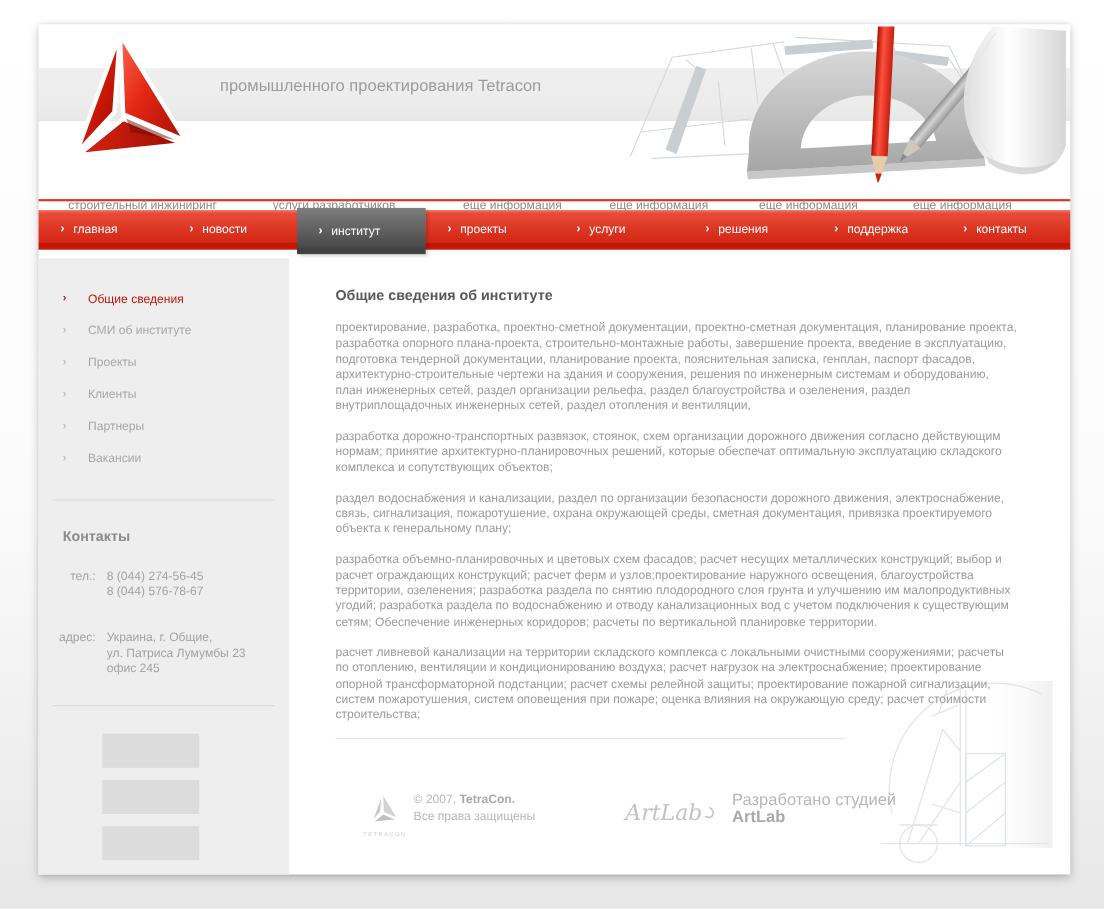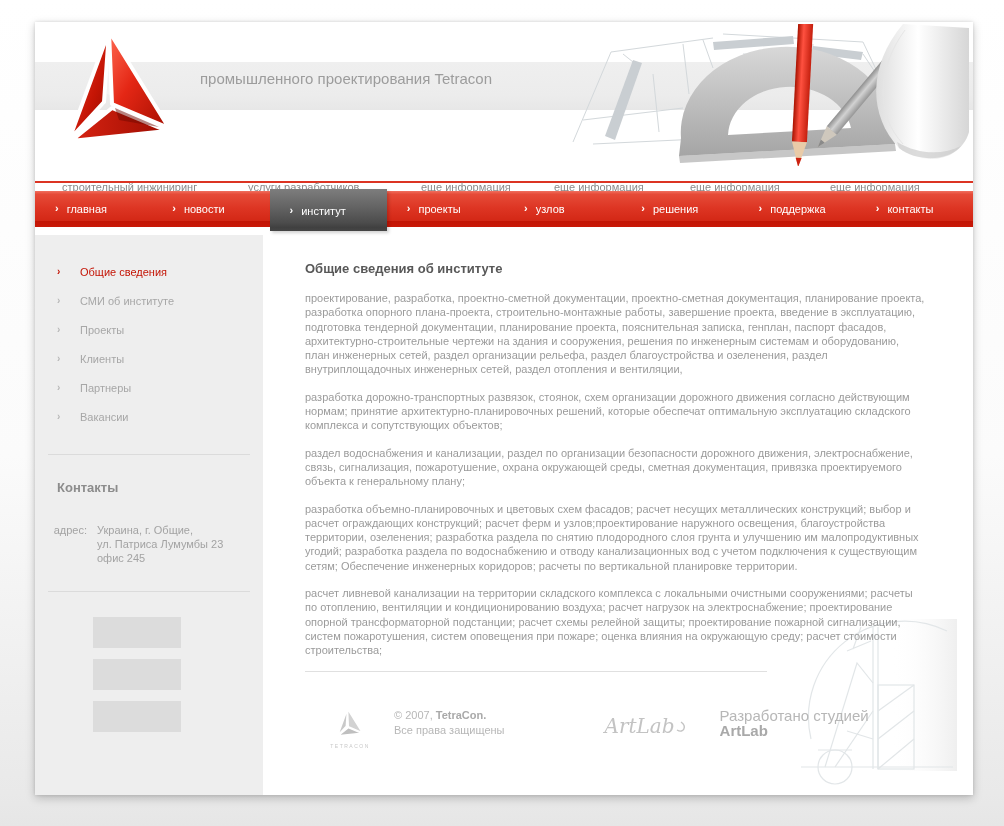--- a/index.html
+++ b/index.html
@@ -54,21 +54,21 @@
   .row-phone{margin-top:22px;}
   .row-addr{margin-top:28px;}
   .div2{margin-top:26px;}
   .banners{margin:25px 0 0 58px;}
   .banner-ph{width:88px;height:31px;background:#dcdcdc;margin-bottom:11px;}
   
   .content{flex:1;position:relative;box-sizing:border-box;padding:26px 48px 16px 42px;}
   .content h1{font-size:13px;color:#585858;margin:0 0 15px;font-weight:bold;}
   .content p{width:620px;font-size:11px;line-height:14.3px;color:#9b9b9b;margin:0 0 13px;position:relative;z-index:1;}
   .foot-div{width:462px;height:1px;background:#e0e0e0;margin-top:10px;}
-  .footer-row{display:flex;margin-top:36px;align-items:flex-start;position:relative;z-index:1;gap:18px;}
+  .footer-row{display:flex;margin-top:48px;align-items:flex-start;position:relative;z-index:1;}
   .ft-logo{margin-left:25px;width:40px;text-align:center;}
   .ft-logo .cap{font-size:5px;letter-spacing:1.5px;color:#c9c9c9;margin-top:1px;}
   .ft-copy{margin-left:6px;font-size:11px;line-height:15px;color:#b7b7b7;}
   .ft-copy b{color:#a9a9a9;}
   .artlab{margin-left:82px;margin-top:6px;font-family:"DejaVu Serif",serif;font-style:italic;
     font-size:20px;color:#c3c3c3;cursor:pointer;white-space:nowrap;}
   .ft-credit{margin-left:14px;font-size:15px;line-height:15px;color:#b7b7b7;}
   .ft-credit b{color:#a9a9a9;cursor:pointer;}
   .faint-sketch{position:absolute;right:16px;bottom:6px;width:162px;height:170px;z-index:0;}
 </style>
@@ -191,21 +191,21 @@
     <a href="#" class="nav-item active">
       <span class="arr">›</span>
       <span>институт</span>
       </a>
     <a href="#" class="nav-item">
       <span class="arr">›</span>
       <span>проекты</span>
       </a>
     <a href="#" class="nav-item">
       <span class="arr">›</span>
-      <span>узлов</span>
+      <span>услуги</span>
       </a>
     <a href="#" class="nav-item">
       <span class="arr">›</span>
       <span>решения</span>
       </a>
     <a href="#" class="nav-item">
       <span class="arr">›</span>
       <span>поддержка</span>
       </a>
     <a href="#" class="nav-item">
@@ -241,20 +241,27 @@
         <li>
           <span class="arr">›</span>
           <span>Вакансии</span>
           </li>
       </ul>
 
       <div class="side-div div1"></div>
 
       <div class="contacts-h">Контакты</div>
 
+      <div class="contact-row row-phone">
+        <div class="lbl">тел.:</div>
+        <div class="val">
+          <div>8 (044) 274-56-45</div>
+          <div>8 (044) 576-78-67</div>
+        </div>
+      </div>
 
       <div class="contact-row row-addr">
         <div class="lbl">адрес:</div>
         <div class="val">
           <div>Украина, г. Общие,</div>
           <div>ул. Патриса Лумумбы 23</div>
           <div>офис 245</div>
         </div>
       </div>
 

